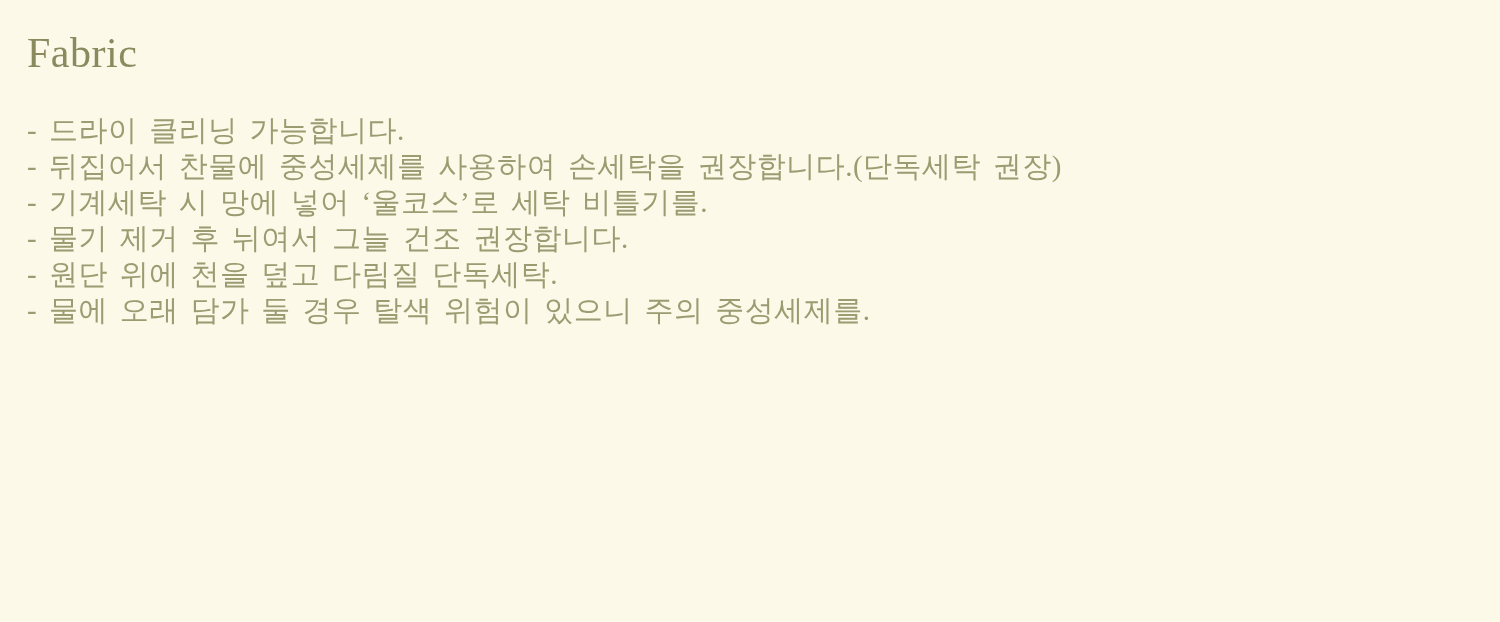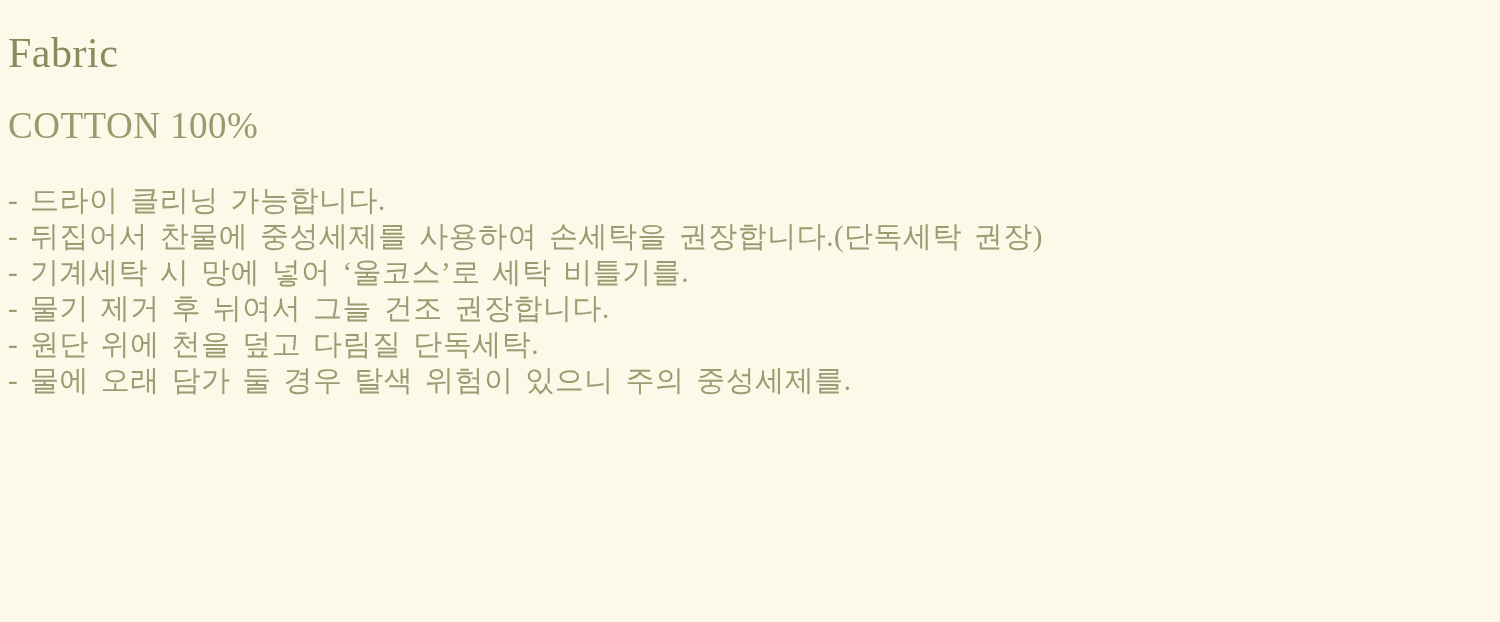--- a/index.html
+++ b/index.html
@@ -7,21 +7,21 @@
     padding: 0;
   }
   body {
     width: 1500px;
     height: 622px;
     background: #FCF9E9;
     overflow: hidden;
     font-family: "Liberation Serif", "DejaVu Serif", serif;
   }
   .detail-section {
-    padding: 28px 40px 0 8px;
+    padding: 28px 40px 0 27px;
     box-sizing: border-box;
   }
   .section-title {
     margin: 0;
     font-size: 42px;
     line-height: 50px;
     font-weight: 400;
     color: #8A8A5E;
     letter-spacing: 0.5px;
   }
@@ -52,21 +52,20 @@
     white-space: nowrap;
   }
 </style>
 </head>
 <body>
 
 <div class="detail-section">
 
   <h2 class="section-title">Fabric</h2>
 
-  <p class="fabric-composition">COTTON 100%</p>
 
 
   <ul class="tips-list">
     <li>- 드라이 클리닝 가능합니다.</li>
     <li>- 뒤집어서 찬물에 중성세제를 사용하여 손세탁을 권장합니다.(단독세탁 권장)</li>
     <li>- 기계세탁 시 망에 넣어 ‘울코스’로 세탁 비틀기를.</li>
     <li>- 물기 제거 후 뉘여서 그늘 건조 권장합니다.</li>
     <li>- 원단 위에 천을 덮고 다림질 단독세탁.</li>
     <li>- 물에 오래 담가 둘 경우 탈색 위험이 있으니 주의 중성세제를.</li>
   </ul>

